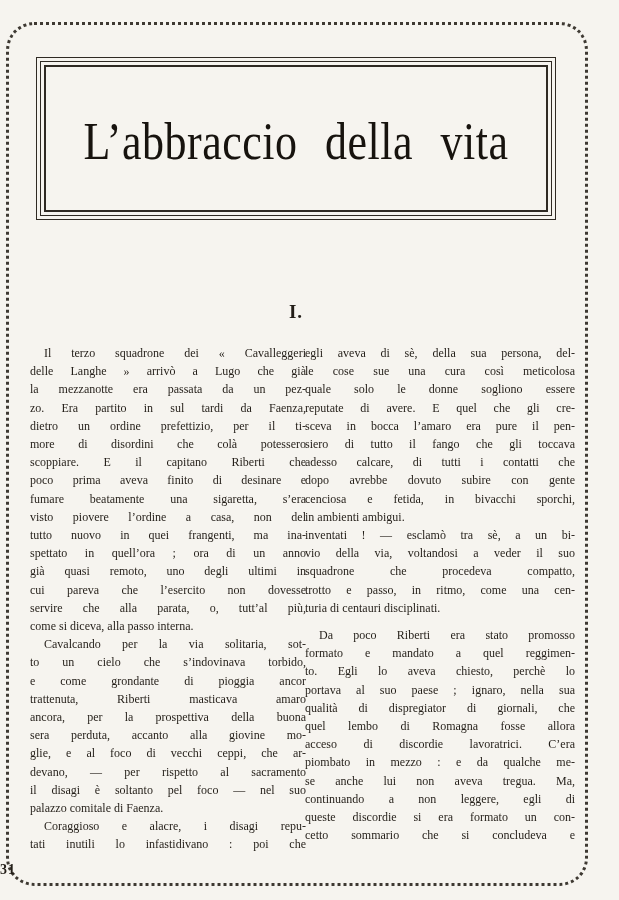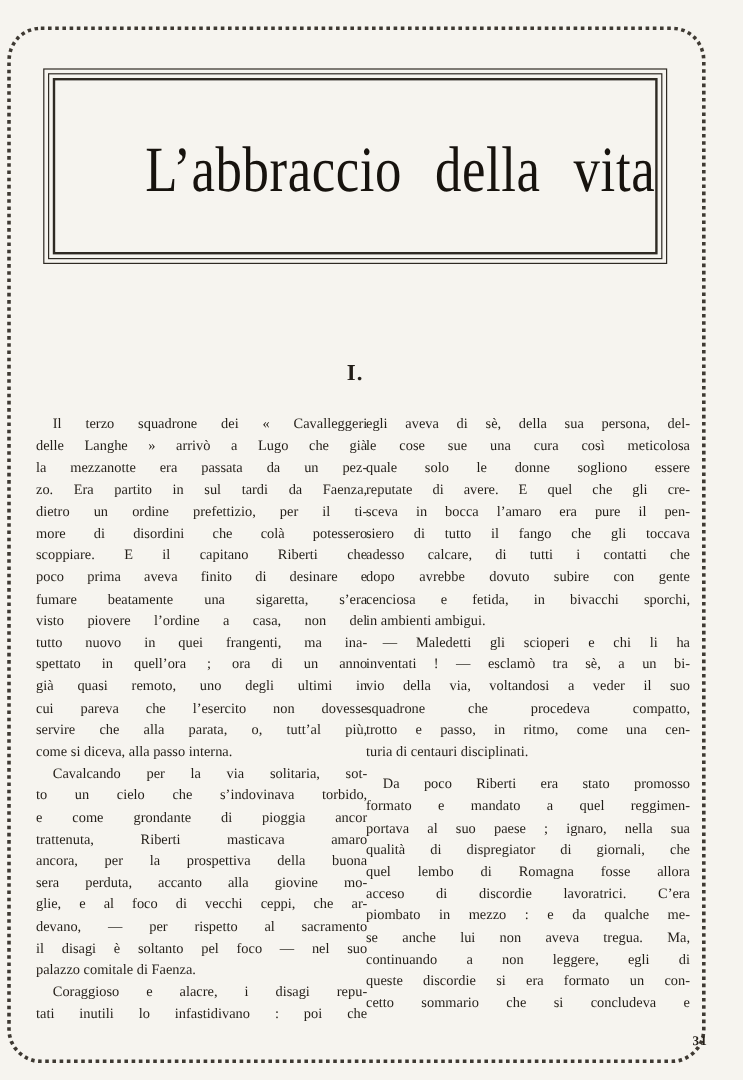--- a/index.html
+++ b/index.html
@@ -34,21 +34,21 @@
     background:var(--paper);
   }
   .title-box-mid{
     width:100%;height:100%;
     border:1px solid var(--frame);
     padding:3px;
   }
   .title-box-in{
     width:100%;height:100%;
     border:2.5px solid var(--frame);
-    display:flex;align-items:center;justify-content:flex-end;
+    display:flex;align-items:center;justify-content:center;
     padding-top:6px;
   }
   .book-title{
     margin:0;
     font-weight:normal;
     font-size:44px;
     letter-spacing:0.5px;
     word-spacing:16px;
     white-space:nowrap;
     transform:scaleY(1.22);
@@ -77,22 +77,22 @@
     white-space:nowrap;
     text-align:justify;
     text-align-last:justify;
     text-justify:inter-word;
   }
   .line.indent{text-indent:14px;}
   .line.line-last{text-align-last:left;}
 
   .page-number{
     position:absolute;top:862px;left:0;width:590px;
-    text-align:right;
-    font-size:11px;font-weight:bold;
+    text-align:left;
+    font-size:14px;font-weight:bold;
     letter-spacing:1px;
   }
 </style>
 </head>
 <body>
 
 <div class="page">
 
   <div class="dotted-frame"></div>
 
@@ -149,30 +149,30 @@
         <div class="line">quale solo le donne sogliono essere</div>
         <div class="line">reputate di avere. E quel che gli cre-</div>
         <div class="line">sceva in bocca l’amaro era pure il pen-</div>
         <div class="line">siero di tutto il fango che gli toccava</div>
         <div class="line">adesso calcare, di tutti i contatti che</div>
         <div class="line">dopo avrebbe dovuto subire con gente</div>
         <div class="line">cenciosa e fetida, in bivacchi sporchi,</div>
         <div class="line line-last">in ambienti ambigui.</div>
       </div>
       <div class="paragraph">
-        <div class="line indent">— Maledetti gli scioperi e chi li ha</div>
         <div class="line">inventati ! — esclamò tra sè, a un bi-</div>
         <div class="line">vio della via, voltandosi a veder il suo</div>
         <div class="line">squadrone che procedeva compatto,</div>
         <div class="line">trotto e passo, in ritmo, come una cen-</div>
         <div class="line line-last">turia di centauri disciplinati.</div>
       </div>
       <div class="paragraph space-before">
         <div class="line indent">Da poco Riberti era stato promosso</div>
         <div class="line">formato e mandato a quel reggimen-</div>
+        <div class="line">to. Egli lo aveva chiesto, perchè lo</div>
         <div class="line">portava al suo paese ; ignaro, nella sua</div>
         <div class="line">qualità di dispregiator di giornali, che</div>
         <div class="line">quel lembo di Romagna fosse allora</div>
         <div class="line">acceso di discordie lavoratrici. C’era</div>
         <div class="line">piombato in mezzo : e da qualche me-</div>
         <div class="line">se anche lui non aveva tregua. Ma,</div>
         <div class="line">continuando a non leggere, egli di</div>
         <div class="line">queste discordie si era formato un con-</div>
         <div class="line">cetto sommario che si concludeva e</div>
       </div>

